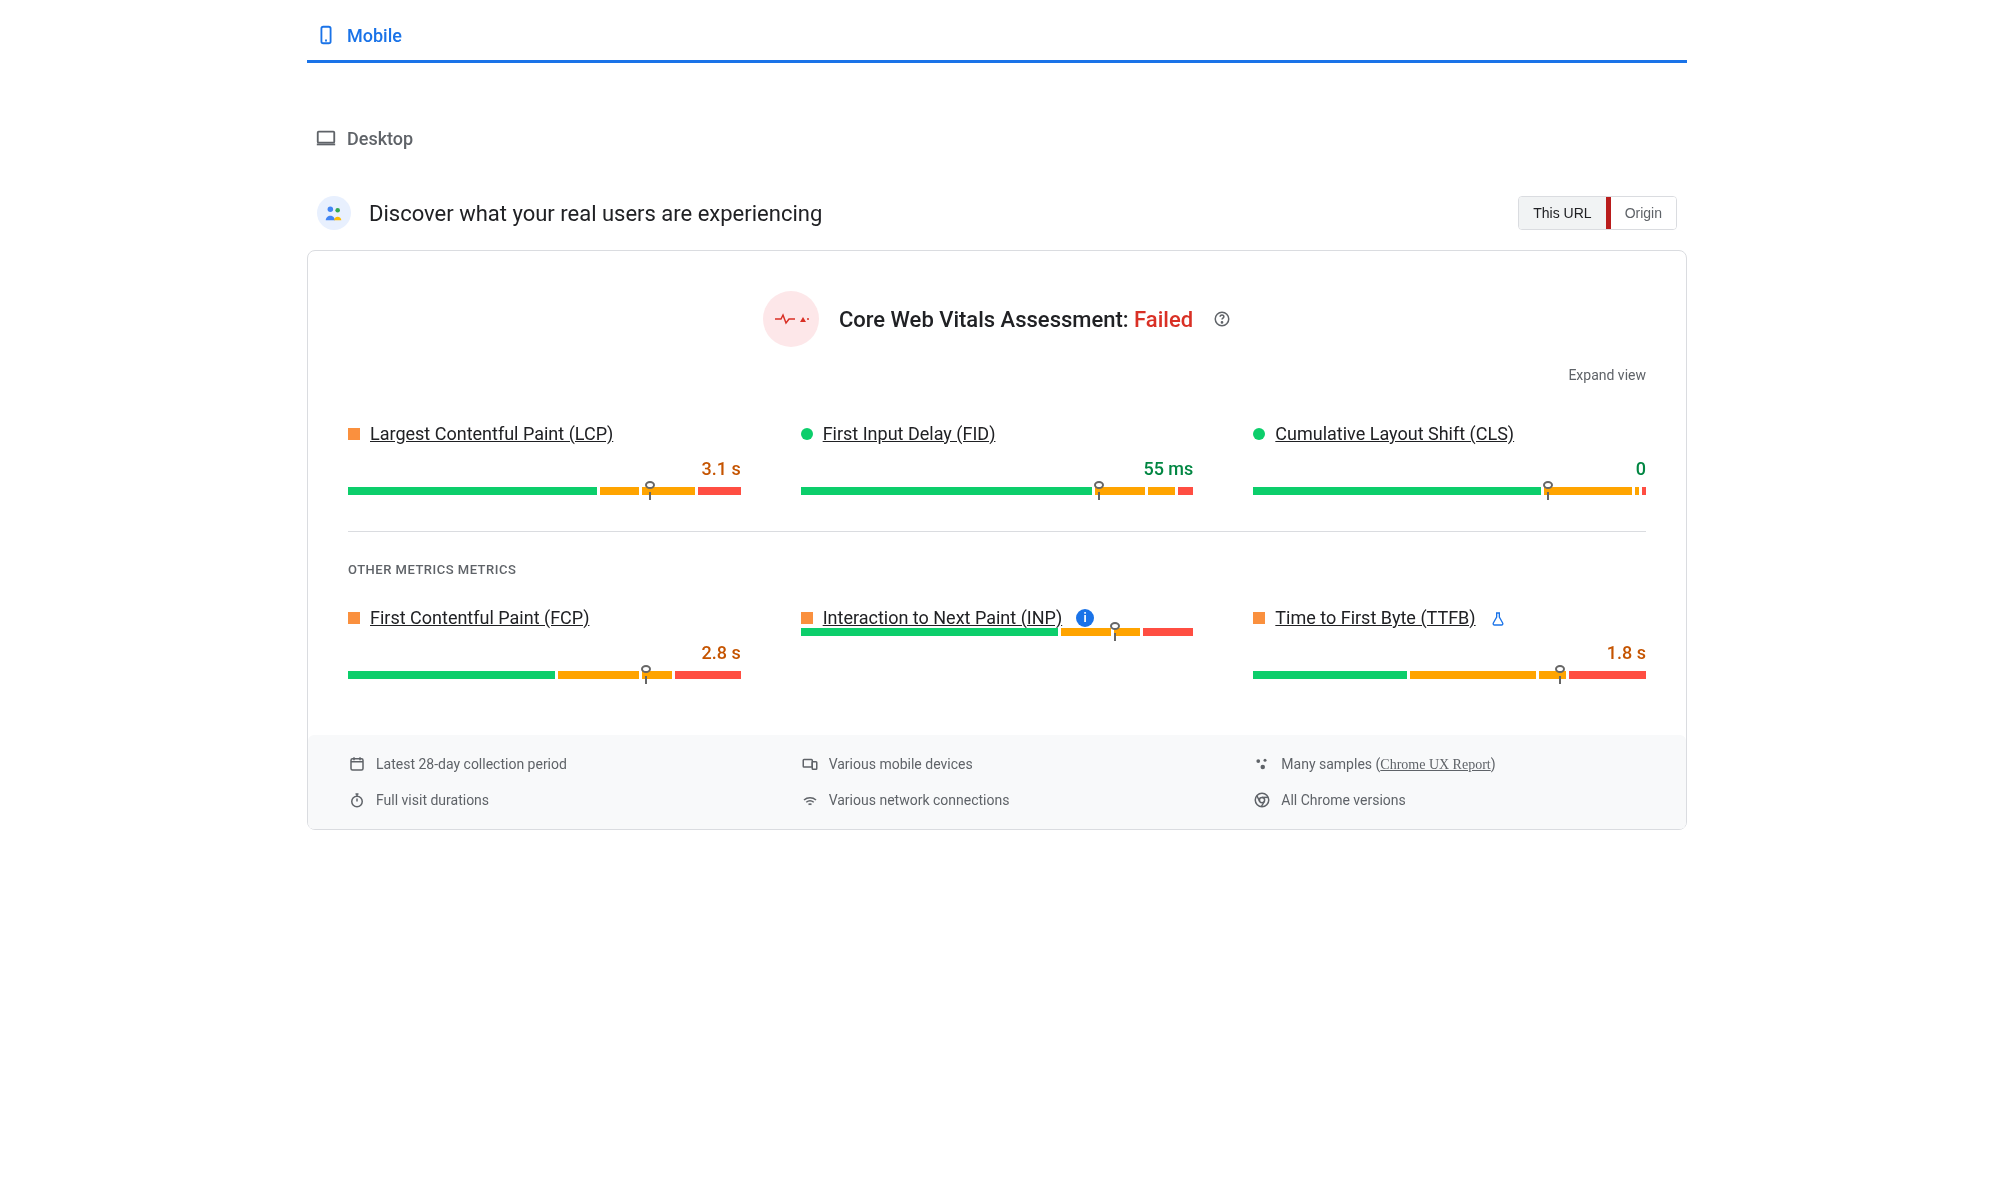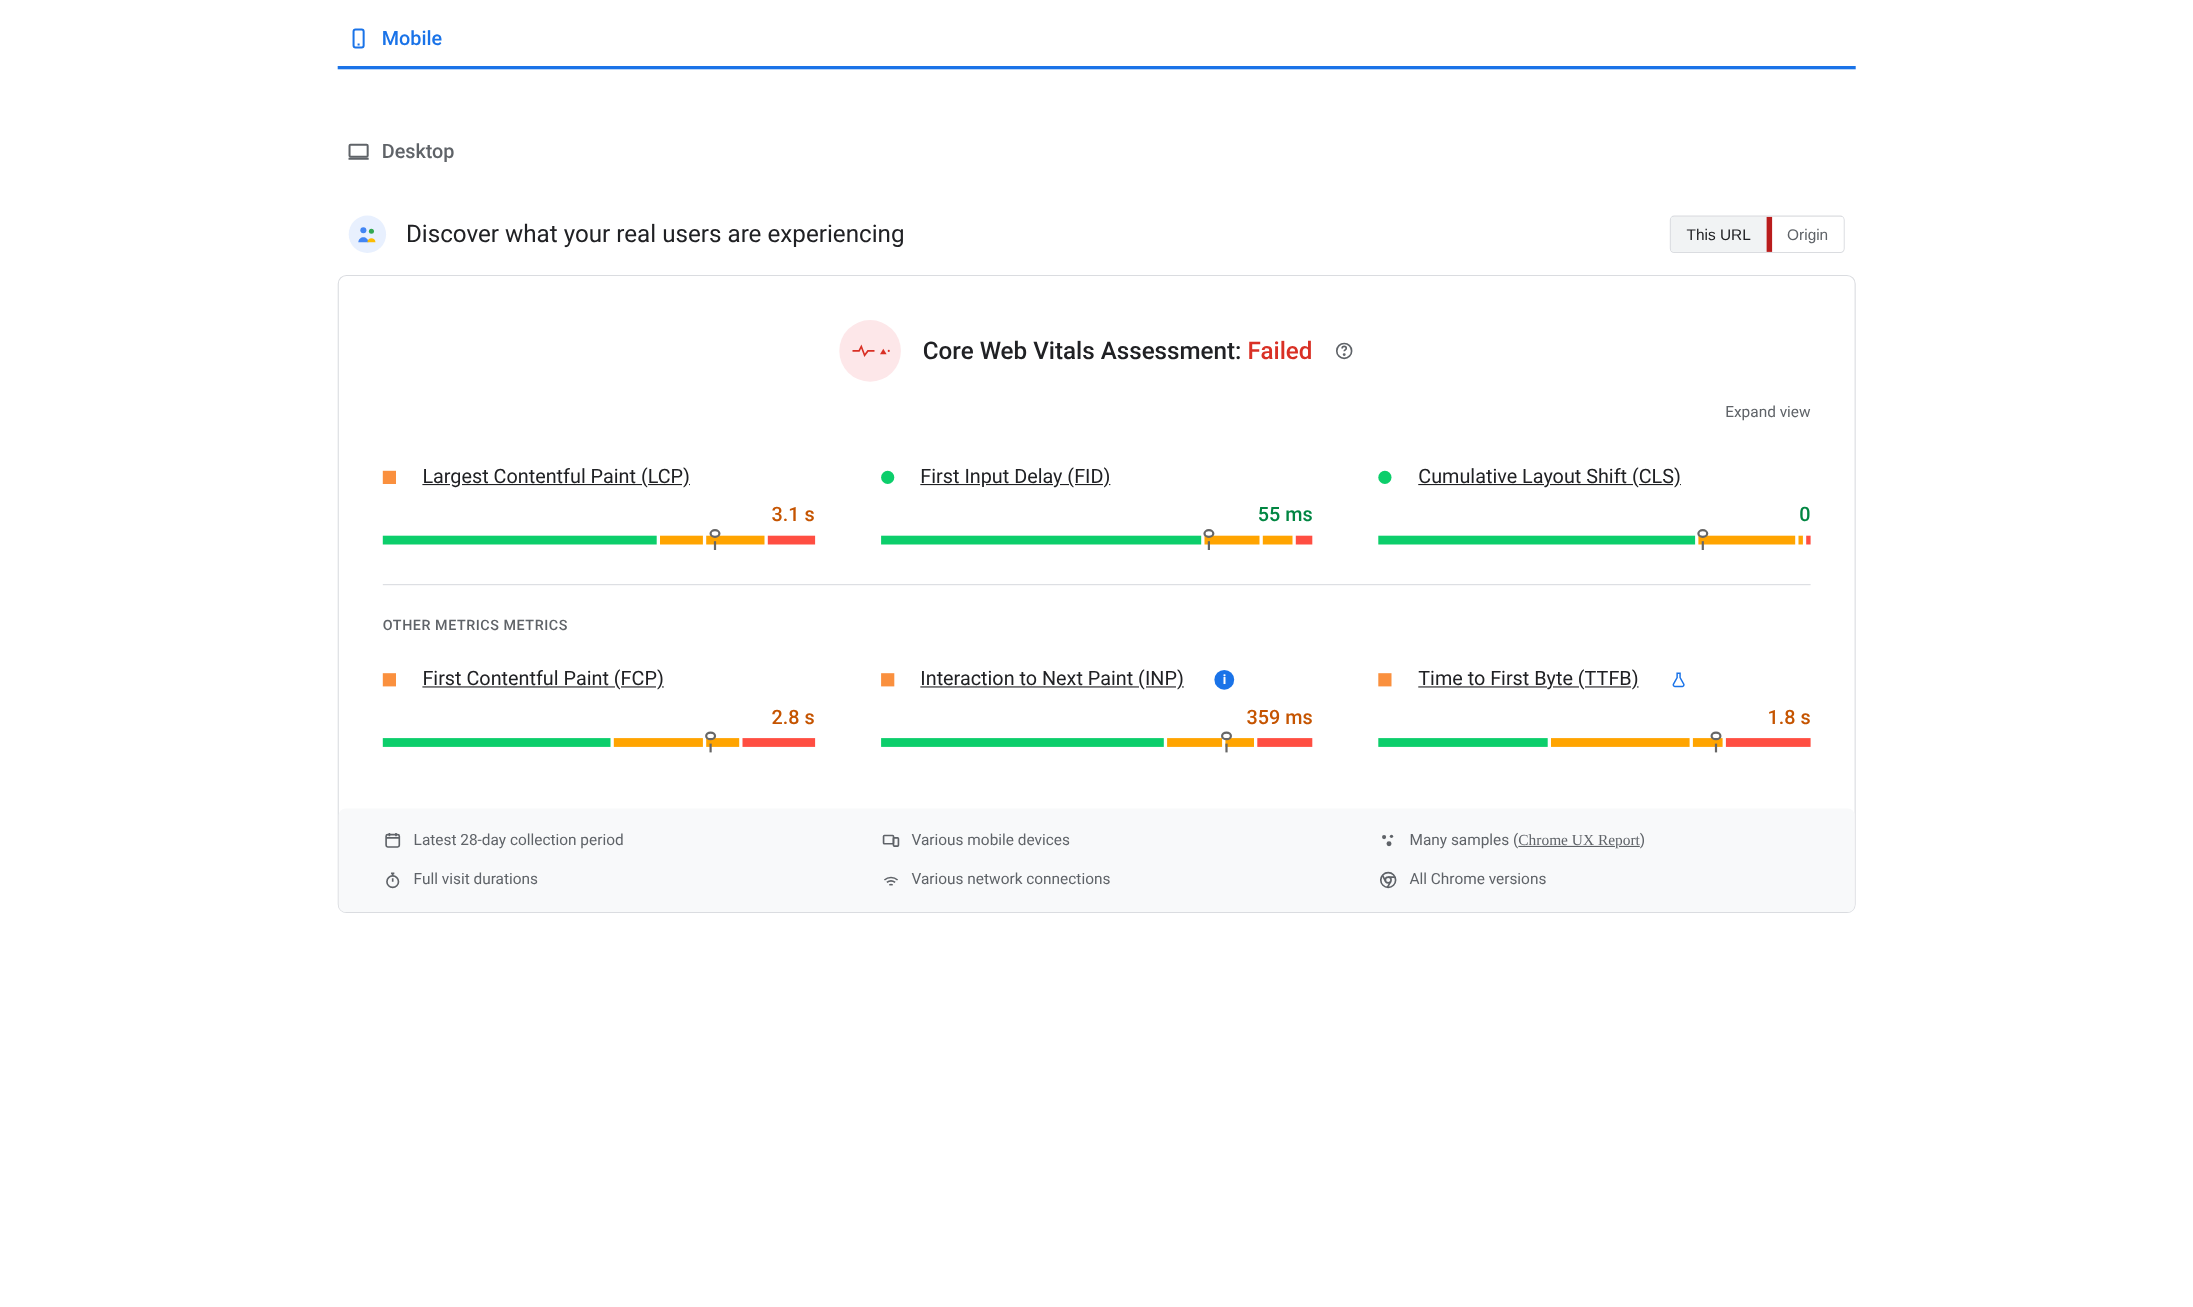--- a/index.html
+++ b/index.html
@@ -25,21 +25,21 @@
 .assessment { display: flex; align-items: center; justify-content: center; gap: 20px; padding: 10px 0 20px; }
 .assess-icon { width: 56px; height: 56px; border-radius: 50%; background: #fde7e9; display: flex; align-items: center; justify-content: center; }
 .assess-text { font-size: 22px; font-weight: 500; }
 .assess-text .failed { color: #d93025; }
 .qicon { width: 18px; height: 18px; color: #5f6368; }
 
 .expand { text-align: right; color: #5f6368; font-size: 14px; padding-bottom: 20px; }
 
 .metrics { display: grid; grid-template-columns: repeat(3, 1fr); gap: 60px; padding: 20px 0 36px; }
 .metric { }
-.metric-head { display: flex; align-items: center; gap: 24px; font-size: 18px; }
+.metric-head { display: flex; align-items: center; gap: 10px; font-size: 18px; }
 .status-sq { width: 12px; height: 12px; }
 .status-sq.orange { background: #fa903e; }
 .status-dot { width: 12px; height: 12px; border-radius: 50%; }
 .status-dot.green { background: #0cce6b; }
 .metric-name { text-decoration: underline; cursor: pointer; }
 .info-dot { width: 18px; height: 18px; border-radius: 50%; background: #1a73e8; color: #fff; display: inline-flex; align-items: center; justify-content: center; font-size: 12px; font-weight: bold; margin-left: 4px; }
 .lab-icon { color: #1a73e8; width: 16px; height: 16px; margin-left: 4px; }
 .metric-value { text-align: right; font-size: 18px; font-weight: 500; padding: 14px 0 8px; }
 .metric-value.orange { color: #c55400; }
 .metric-value.green { color: #018642; }
@@ -194,21 +194,20 @@
       <div class="seg-r" style="width:17%"></div>
       <div class="marker" style="left:76%"></div>
     </div>
   </div>
         <div class="metric">
     <div class="metric-head">
       <span class="status-sq orange"></span>
       <span class="metric-name">Interaction to Next Paint (INP)</span>
       <span class="info-dot">i</span>
     </div>
-    <div class="metric-value orange">359 ms</div>
     <div class="bar">
       <div class="seg-g" style="width:67%"></div>
       <div class="seg-o" style="width:13%"></div>
       <div class="seg-o" style="width:7%"></div>
       <div class="seg-r" style="width:13%"></div>
       <div class="marker" style="left:80%"></div>
     </div>
   </div>
         <div class="metric">
     <div class="metric-head">

